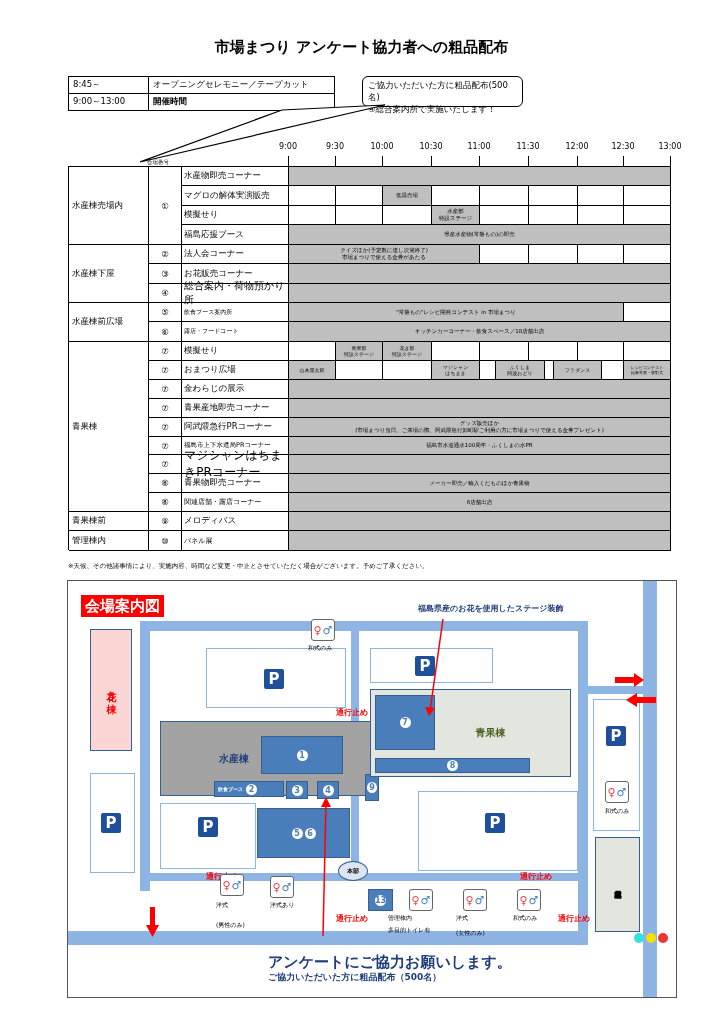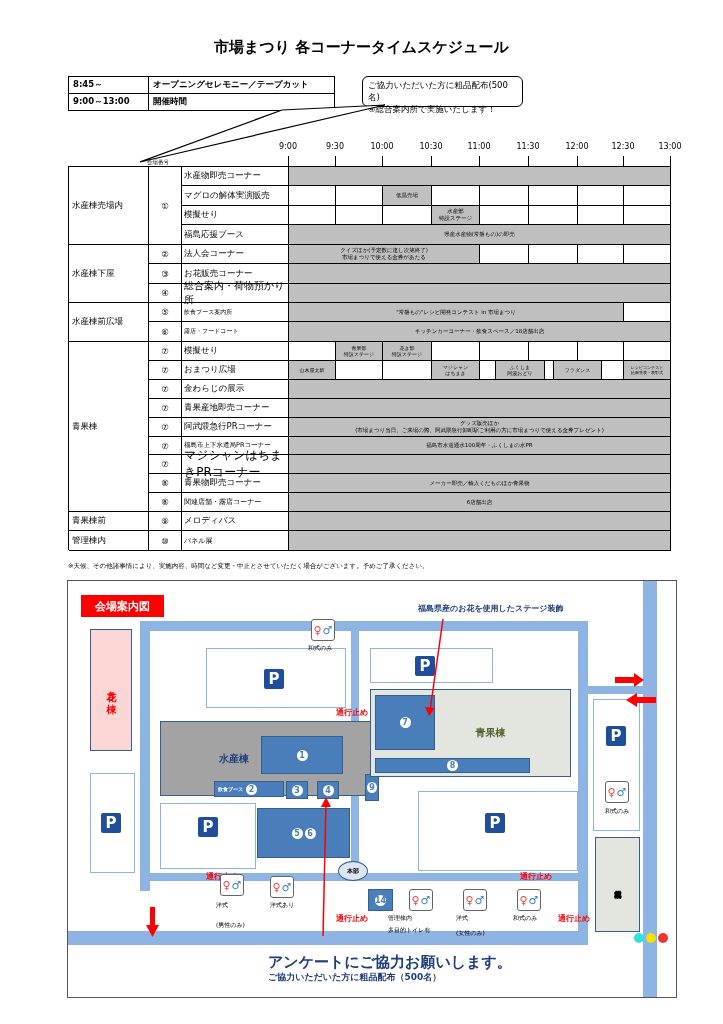--- a/index.html
+++ b/index.html
@@ -1,48 +1,48 @@
 <!DOCTYPE html>
 <html><head>
 <meta charset="utf-8">
 <style>
   * { box-sizing: border-box; margin: 0; padding: 0; }
   body { width: 723px; height: 1024px; background: #fff; font-family: "DejaVu Sans", sans-serif; color: #000; position: relative; overflow: hidden; }
   .abs { position: absolute; }
   .title { left: 0; width: 723px; top: 38px; text-align: center; font-size: 15px; font-weight: bold; }
   .info-table { left: 68px; top: 76px; border-collapse: collapse; font-size: 8.5px; }
-  .info-table td { border: 1px solid #000; height: 17px; padding: 0 4px; font-weight: bold; }
+  .info-table td { border: 1px solid #000; height: 17px; padding: 0 4px; }
   .callout { left: 362px; top: 76px; width: 161px; height: 31px; border: 1.5px solid #000; border-radius: 6px; font-size: 8.5px; line-height: 12px; padding: 2px 5px; background:#fff; }
   .venue-no-label { left: 147px; top: 159px; font-size: 5.5px; }
   .time-label { top: 142px; font-size: 8px; width: 40px; text-align: center; }
   .tick { top: 156px; width: 1px; height: 10px; background: #000; }
   .c { position: absolute; border-right: 1px solid #000; border-bottom: 1px solid #000; display: flex; align-items: center; font-size: 8.5px; }
   .gray { background: #bfbfbf; }
   .ctr { justify-content: center; text-align: center; }
   .small { font-size: 5.5px; line-height: 7px; }
   .tiny { font-size: 5px; line-height: 6px; }
   .note { left: 68px; top: 562px; font-size: 6.5px; }
   .map { left: 67px; top: 580px; width: 610px; height: 418px; border: 1px solid #555; overflow: hidden; }
   .road { position: absolute; background: #8eb4e3; }
-  .map-title { left: 13px; top: 14px; width: 83px; height: 22px; background: #ff0000; color: #fff; font-weight: bold; font-size: 11px; display: flex; align-items: center; justify-content: center; }
+  .map-title { left: 13px; top: 14px; width: 83px; height: 22px; background: #ff0000; color: #fff; font-weight: bold; font-size: 15px; display: flex; align-items: center; justify-content: center; }
   .blue-caption { color: #1f3d7a; font-weight: bold; font-size: 8px; }
   .lot { position: absolute; background: #fff; border: 1px solid #8eb4e3; }
   .pbox { position: absolute; width: 20px; height: 20px; background: #1f4e9a; color: #fff; font-weight: bold; font-size: 15px; display: flex; align-items: center; justify-content: center; border-radius: 2px; }
   .bldg { position: absolute; border: 1.5px solid #365f91; display: flex; align-items: center; justify-content: center; }
   .dark { background: #4a7ebb; color: #fff; font-weight: bold; }
   .numc { display: inline-flex; width: 11px; height: 11px; border-radius: 50%; background: #fff; color: #4a7ebb; font-size: 8px; align-items: center; justify-content: center; font-weight: bold; margin: 0 1px; }
   .stop { position: absolute; color: #ff0000; font-weight: bold; font-size: 8px; }
   .wc { position: absolute; width: 24px; height: 22px; border: 1px solid #666; border-radius: 3px; background: #fff; display: flex; align-items: center; justify-content: center; gap: 1px; font-size: 11px; }
   .wc .f { color: #e84a4a; } .wc .m { color: #3a7fc0; }
   .wclabel { position: absolute; font-size: 6px; white-space: nowrap; }
 </style>
 </head>
 <body>
 
-<div class="abs title">市場まつり 各コーナータイムスケジュール</div>
+<div class="abs title">市場まつり アンケート協力者への粗品配布</div>
 
 <table class="abs info-table">
   <tbody>
       <tr>
     <td style="width:80px">8:45～</td>
     <td style="width:186px">オープニングセレモニー／テープカット</td>
   </tr>
   <tr>
     <td>9:00～13:00</td>
     <td style="font-weight:bold">開催時間</td>
@@ -262,21 +262,21 @@
     </div>
   <div class="bldg dark" style="left:307px;top:114px;width:60px;height:55px">
       <span class="numc">7</span>
     </div>
   <div class="bldg dark" style="left:307px;top:177px;width:155px;height:15px">
       <span class="numc">8</span>
     </div>
 
   <div class="bldg" style="left:270px;top:280px;width:30px;height:20px;border-radius:50%;background:#dce6f2;font-size:6px;font-weight:bold">本部</div>
   <div class="bldg dark" style="left:300px;top:308px;width:25px;height:22px">
-      <span class="numc">14</span>
+      <span class="numc">13</span>
     </div>
 
   <div class="bldg" style="left:527px;top:256px;width:45px;height:95px;background:#e3e6de;writing-mode:vertical-rl;font-size:7px;font-weight:bold">東邦銀行北福島支店</div>
 
   <div class="stop" style="left:268px;top:126px">通行止め</div>
   <div class="stop" style="left:138px;top:290px">通行止め</div>
   <div class="stop" style="left:268px;top:332px">通行止め</div>
   <div class="stop" style="left:452px;top:290px">通行止め</div>
   <div class="stop" style="left:490px;top:332px">通行止め</div>
 

